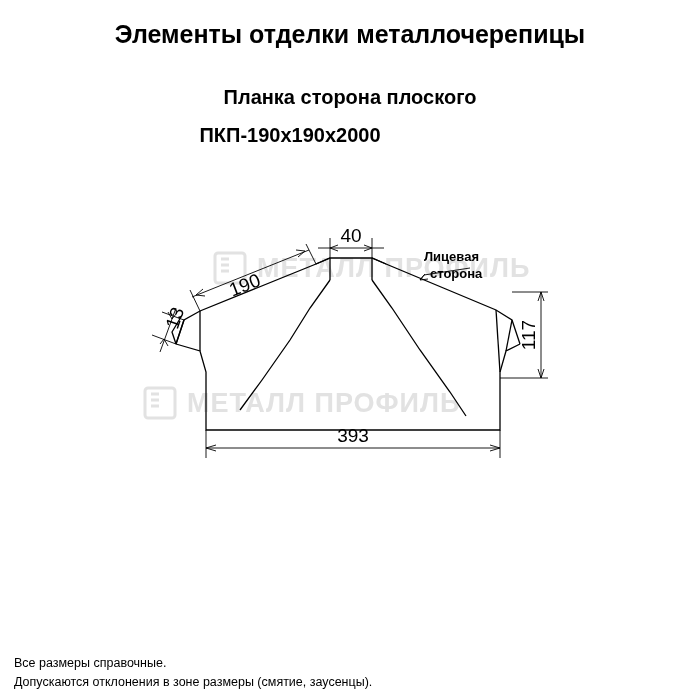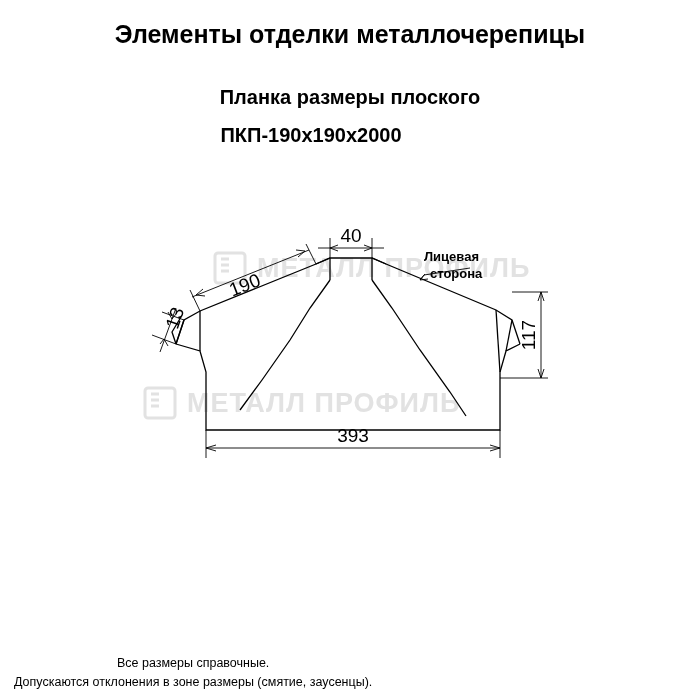--- a/index.html
+++ b/index.html
@@ -40,21 +40,20 @@
     font-weight: bold;
   }
   .title-code {
     position: absolute;
     top: 124px;
     left: 0;
     width: 580px;
     text-align: center;
     font-size: 20px;
     font-weight: bold;
-    margin-left: 21px;
   }
   .drawing {
     position: absolute;
     top: 180px;
     left: 0;
     width: 700px;
     height: 320px;
   }
   .watermark-layer {
     position: absolute;
@@ -66,21 +65,20 @@
   }
   .footer {
     position: absolute;
     left: 14px;
     bottom: 8px;
     font-size: 12.5px;
     line-height: 19px;
   }
   .footer div {
     white-space: nowrap;
-    text-align: center;
   }
   svg text {
     font-family: "Liberation Sans", sans-serif;
     fill: #000000;
   }
   .dim-label {
     font-size: 19px;
   }
   .side-label {
     font-size: 13px;
@@ -98,21 +96,21 @@
     stroke: #e2e2e2;
     stroke-width: 3;
   }
 </style>
 </head>
 <body>
 
 <div class="page">
 
   <div class="title-main">Элементы отделки металлочерепицы</div>
-  <div class="title-sub">Планка размеры плоского</div>
+  <div class="title-sub">Планка сторона плоского</div>
   <div class="title-code">ПКП-190х190х2000</div>
 
   <svg class="watermark-layer wm" viewBox="0 0 700 320" width="700" height="320">
     <g transform="translate(215,95)">
       <rect class="wm-box" x="0" y="-22" width="30" height="30" rx="3"></rect>
       <path class="wm-box" d="M6 -16 L14 -16 M6 -10 L14 -10 M6 -4 L14 -4"></path>
       <text x="42" y="2">МЕТАЛЛ ПРОФИЛЬ</text>
     </g>
     <g transform="translate(145,230)">
       <rect class="wm-box" x="0" y="-22" width="30" height="30" rx="3"></rect>

